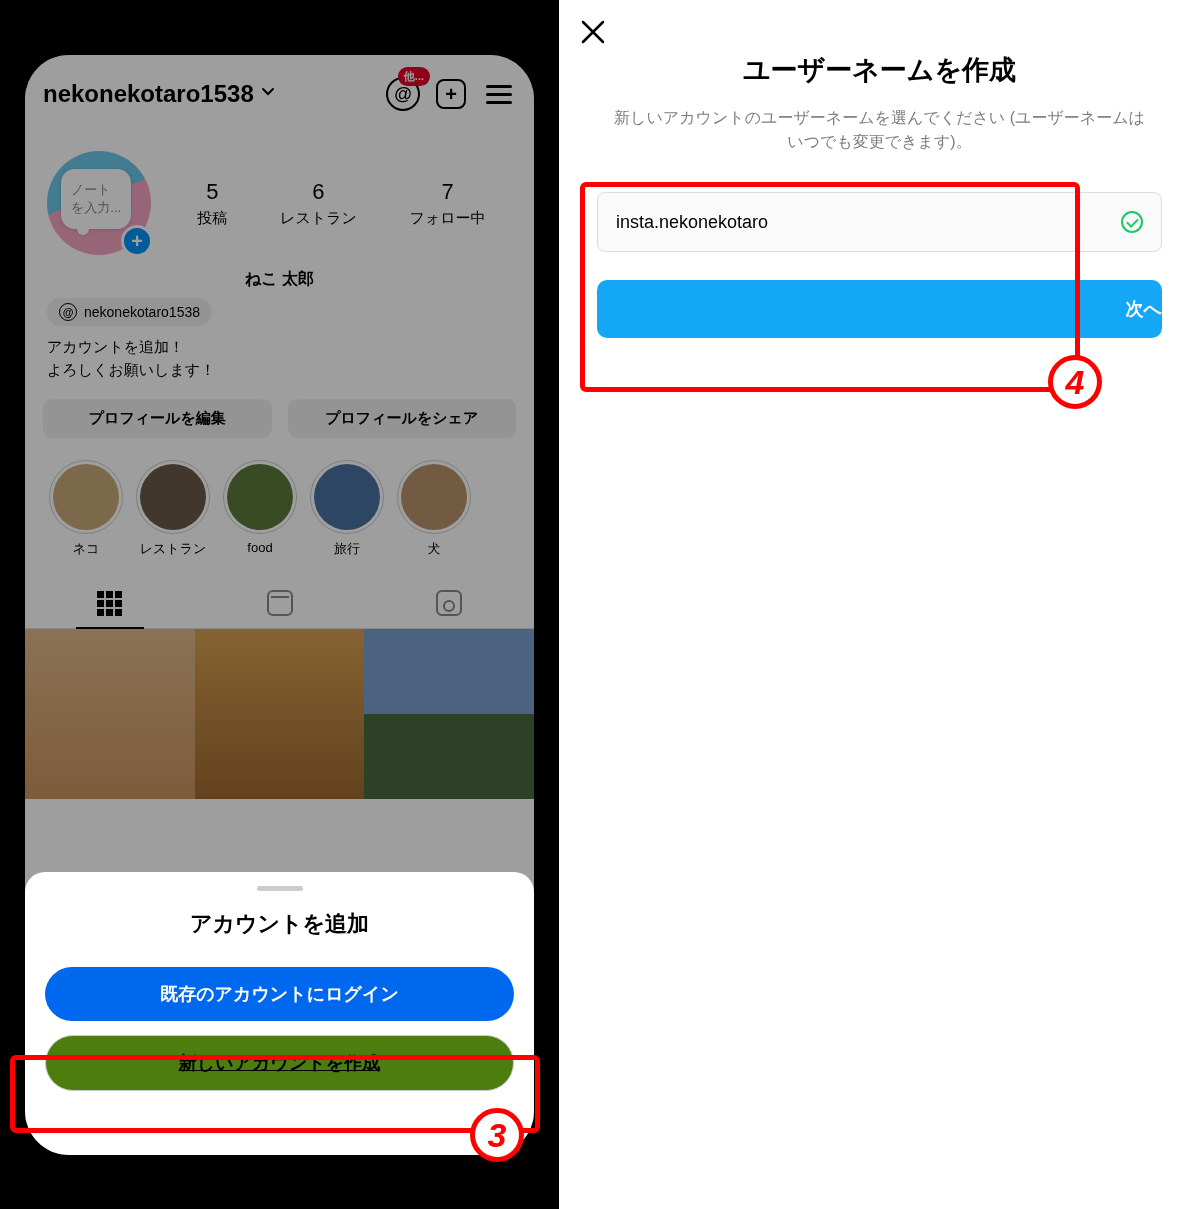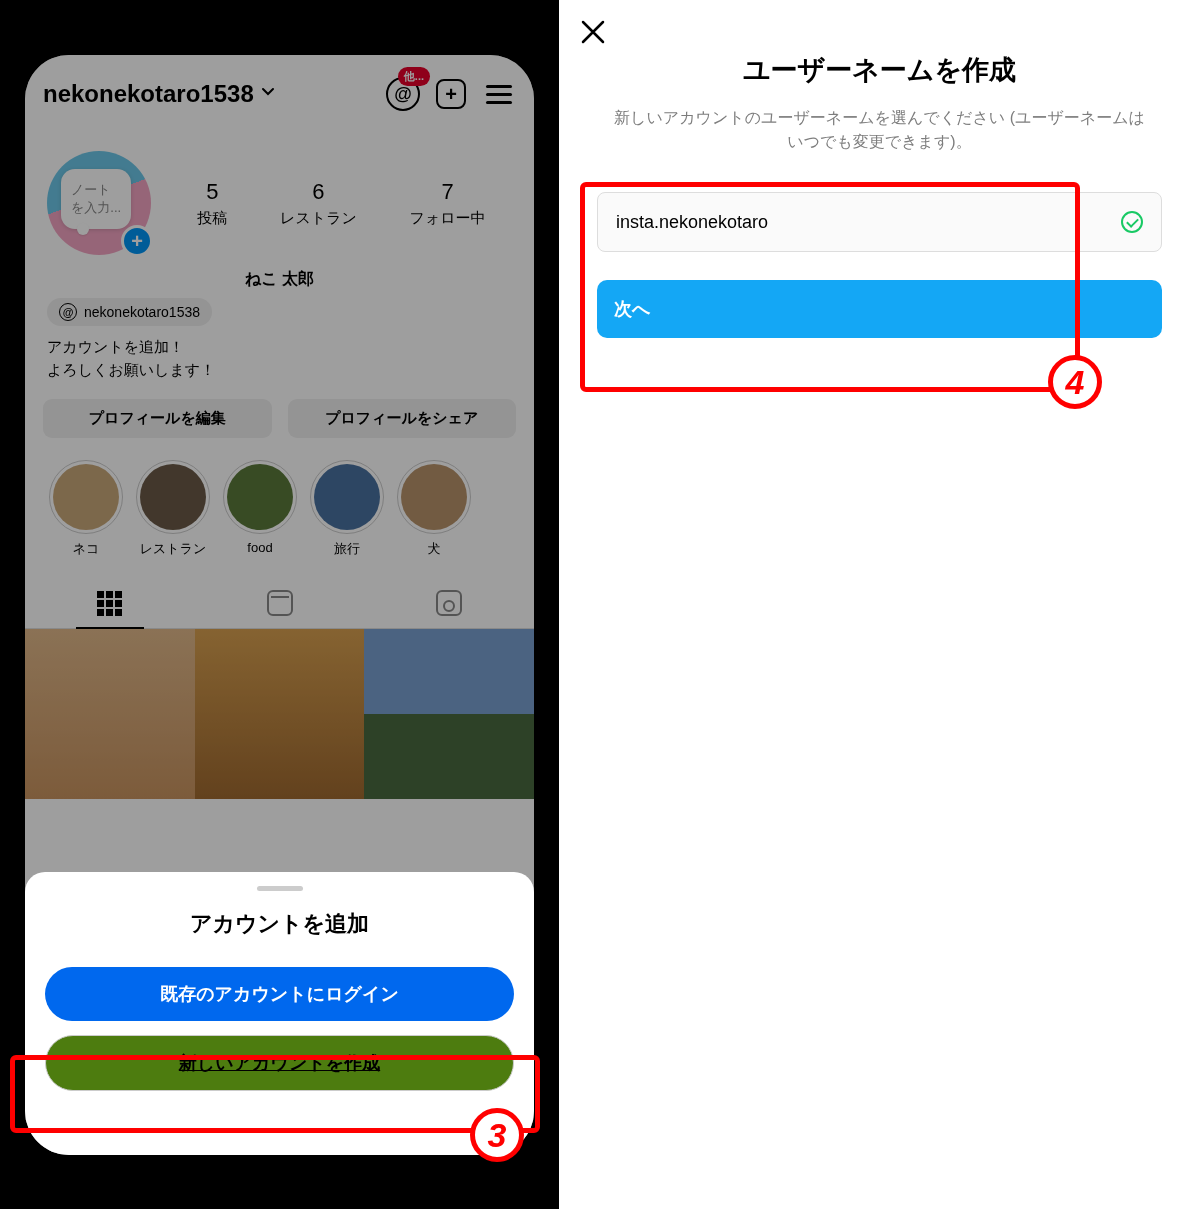--- a/index.html
+++ b/index.html
@@ -77,21 +77,21 @@
   
   .right { width: 641px; height: 1209px; background: #fff; padding: 28px 20px 0 20px; position: relative; }
   .close-x { position: absolute; left: 20px; top: 18px; font-size: 30px; font-weight: 300; cursor: pointer; }
   .r-title { text-align: center; font-size: 27px; font-weight: 700; margin-top: 24px; }
   .r-sub { text-align: center; color: #7d7d7d; font-size: 16px; margin-top: 18px; line-height: 1.5; padding: 0 30px; }
   .r-box { margin-top: 20px; padding: 18px; }
   .r-field { background: #fafafa; border: 1px solid #ddd; border-radius: 8px; padding: 18px 18px; display: flex; align-items: center; font-size: 18px; }
   .r-field-val { flex: 1; }
   .check-ok { width: 22px; height: 22px; border: 2.2px solid #18c964; border-radius: 50%; display: flex; align-items: center; justify-content: center; }
   .check-ok::after { content: ""; width: 5px; height: 9px; border-right: 2.2px solid #18c964; border-bottom: 2.2px solid #18c964; transform: rotate(45deg); margin-top: -2px; }
-  .r-next { margin-top: 28px; background: #14a7f5; color: #fff; text-align: left; padding: 17px 17px; border-radius: 10px; font-size: 18px; font-weight: 600; }
+  .r-next { margin-top: 28px; background: #14a7f5; color: #fff; text-align: right; padding: 17px 0; border-radius: 10px; font-size: 18px; font-weight: 600; }
 
   .callout-4 { left: 580px; top: 182px; width: 500px; height: 210px; }
   .callnum-4 { left: 1048px; top: 355px; }
 </style>
 </head>
 <body>
 
 <div class="canvas">
 
   <div class="phone">

